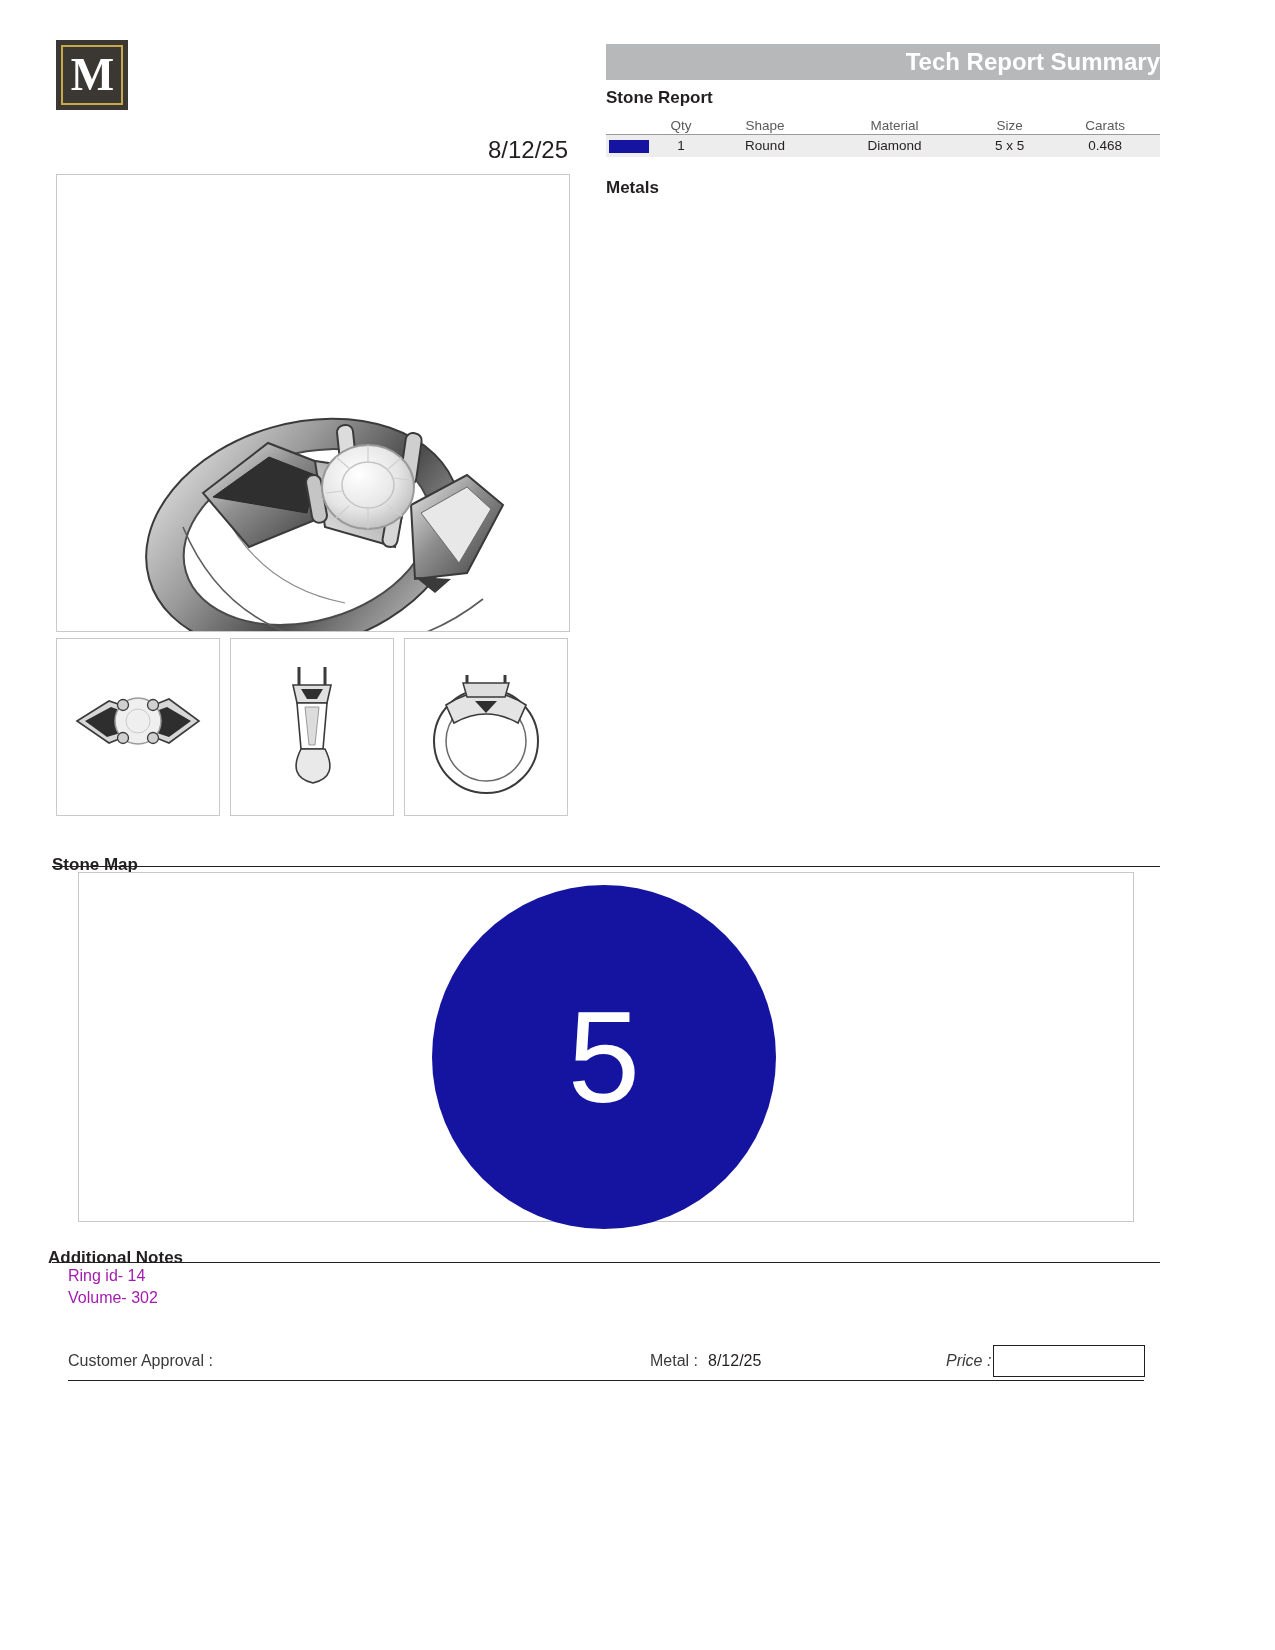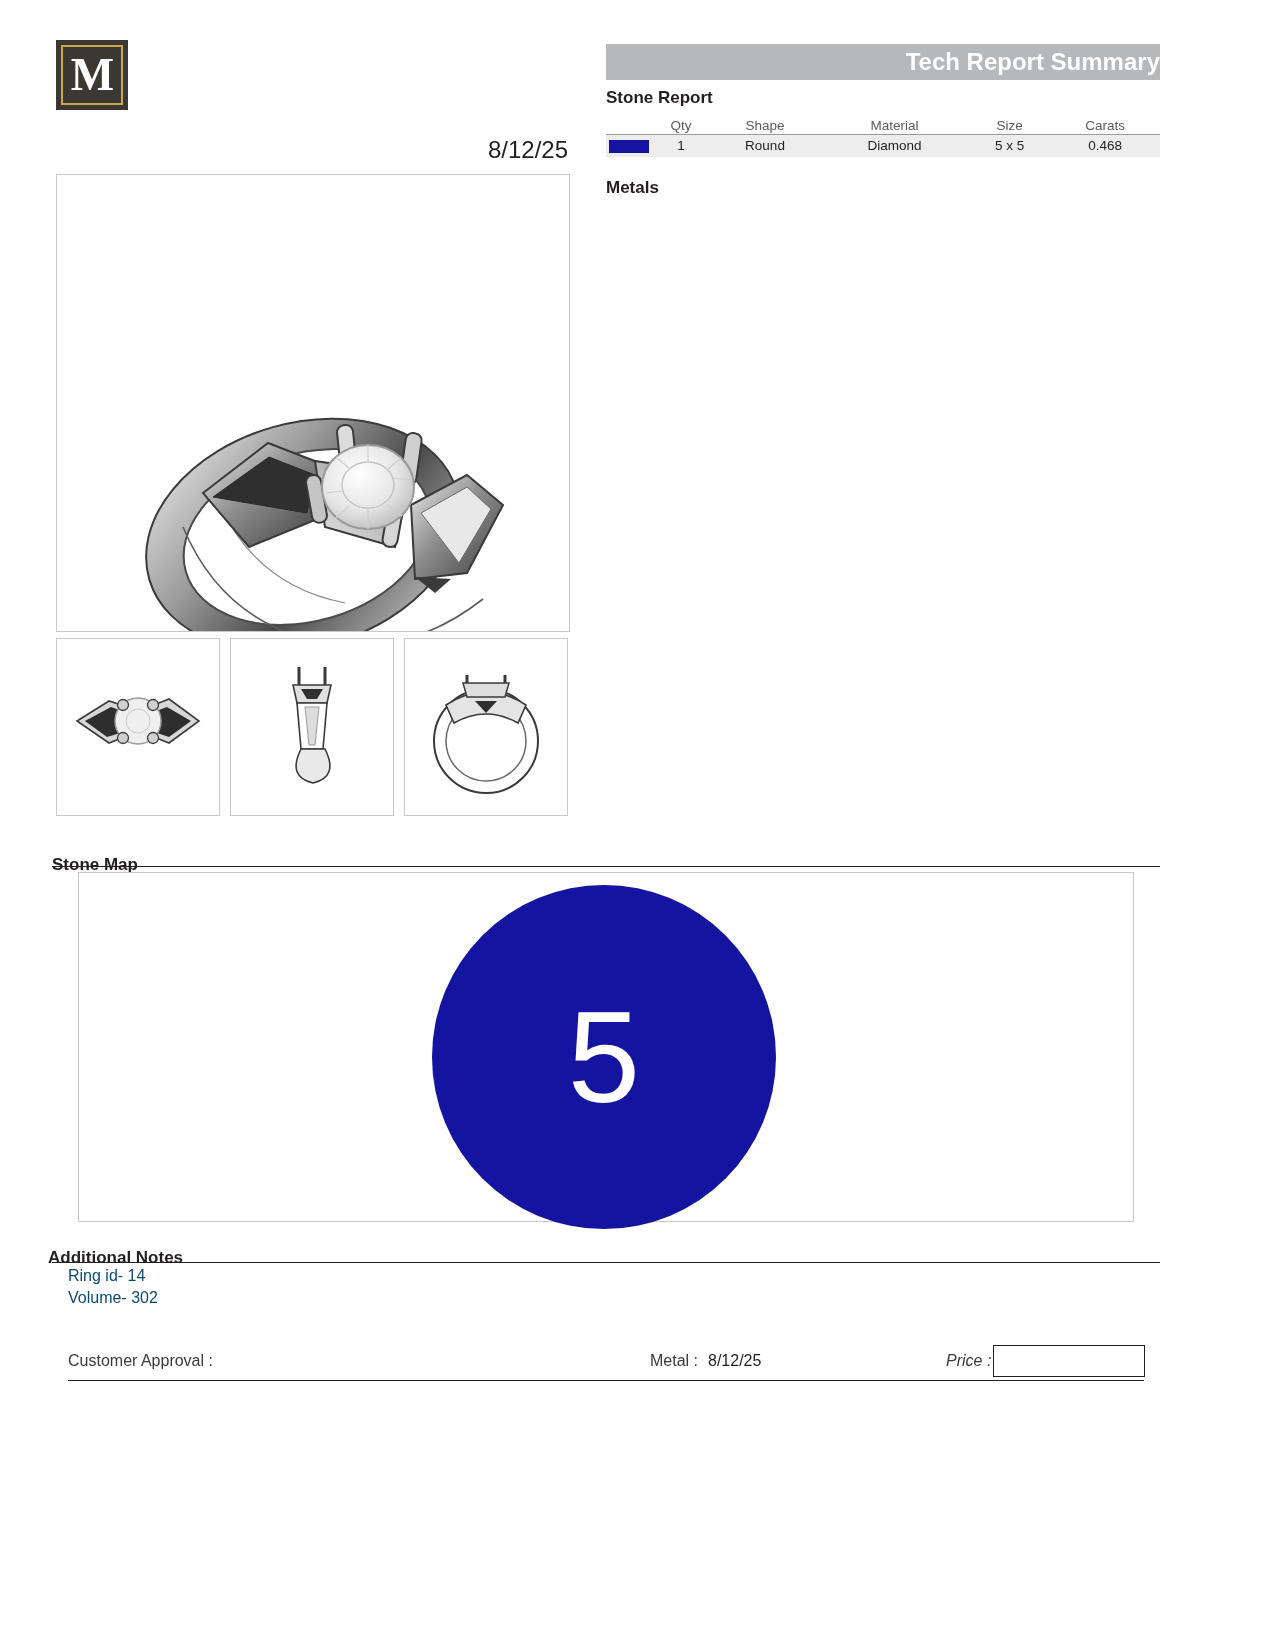--- a/index.html
+++ b/index.html
@@ -199,21 +199,21 @@
     font-family: "Liberation Sans", sans-serif;
   }
 
   
   #notes-label { left: 48px; top: 1236px; margin-top: 12px; }
   .notes-body {
     position: absolute;
     left: 68px;
     top: 1265px;
     font-size: 16px;
-    color: #0c4a6e;
+    color: #a21caf;
     line-height: 1.35;
   }
 
   
   .footer-rule {
     position: absolute;
     left: 68px;
     top: 1380px;
     width: 1076px;
     border-top: 1px solid #231f20;

